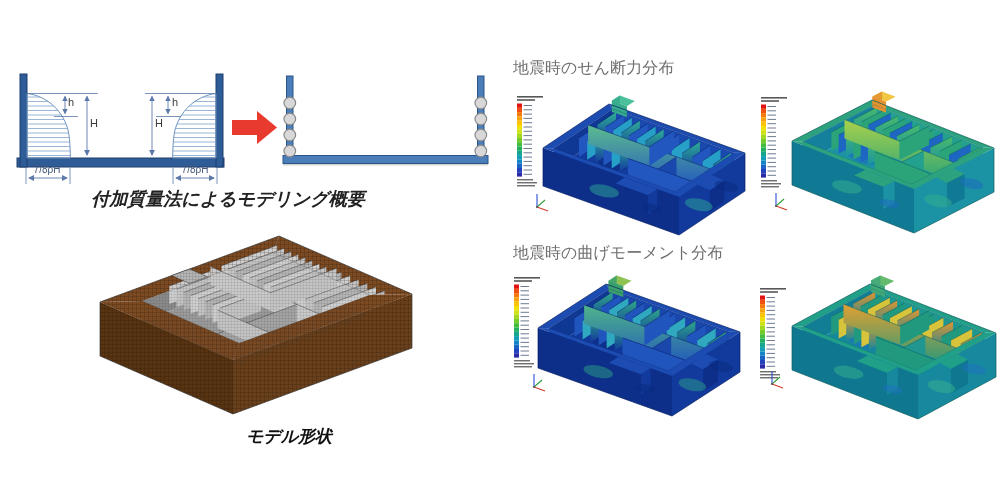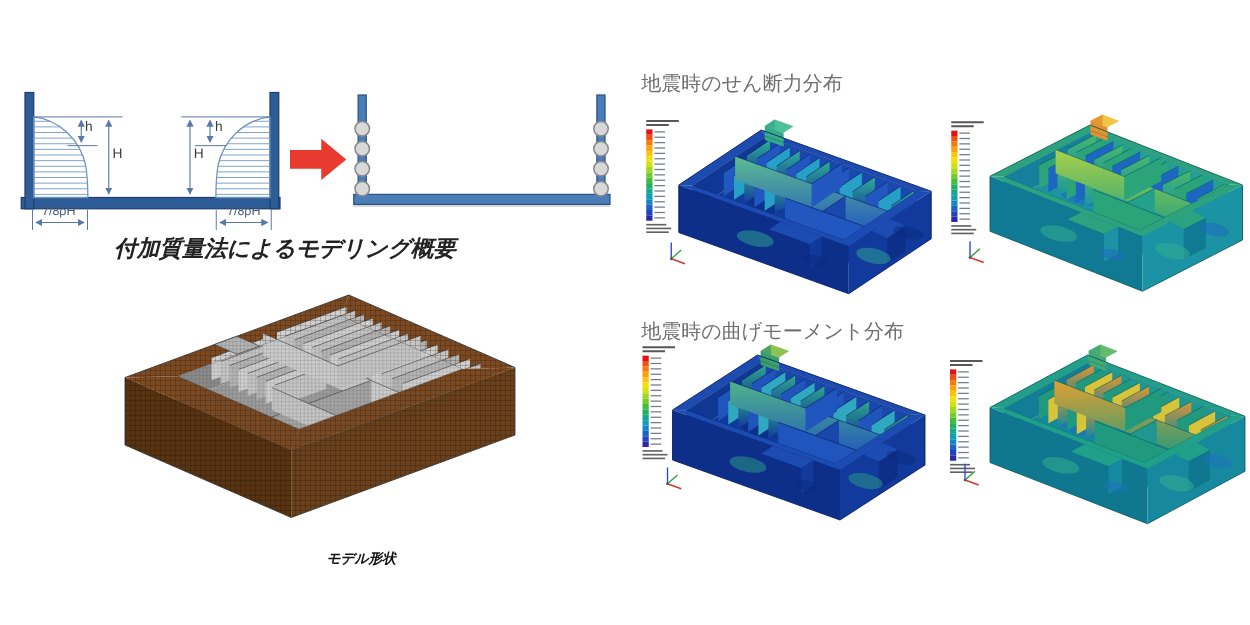--- a/index.html
+++ b/index.html
@@ -3,25 +3,25 @@
 <meta charset="utf-8">
 <style>
   html,body{margin:0;padding:0;background:#fff;}
   .canvas{position:relative;width:1000px;height:500px;background:#fff;overflow:hidden;
           font-family:"Liberation Sans",sans-serif;}
   svg{position:absolute;left:0;top:0;}
   .lbl{position:absolute;color:#3b3b3b;font-size:11px;line-height:1;}
   .dimlbl{position:absolute;color:#44587c;font-size:10px;line-height:1;text-align:center;}
   .cap{position:absolute;color:#222;font-weight:600;text-align:center;line-height:1.2;font-style:italic;}
   .cap-modeling{left:90px;top:189px;width:276px;font-size:18px;}
-  .cap-mesh{left:234px;top:441px;width:110px;font-size:11px;color:#111;}
+  .cap-mesh{left:234px;top:427px;width:110px;font-size:17px;color:#111;}
   .cap-results{left:697px;top:426px;width:120px;font-size:17px;font-weight:500;color:#1a1a1a;}
   .sec-title{position:absolute;color:#6e6e6e;font-size:16px;line-height:1;}
   .t-shear{left:513px;top:60px;}
-  .t-moment{left:513px;top:258px;}
+  .t-moment{left:513px;top:245px;}
 </style>
 </head>
 <body>
 
 <div class="canvas">
   <svg id="gfx" width="1000" height="500" viewBox="0 0 1000 500">
       <defs>
         <marker id="arw" viewBox="0 0 10 10" refX="8.5" refY="5" markerWidth="6.5" markerHeight="6.5" orient="auto-start-reverse">
           <path d="M0 0L10 5L0 10Z" fill="#5b79a8"></path>
         </marker>

